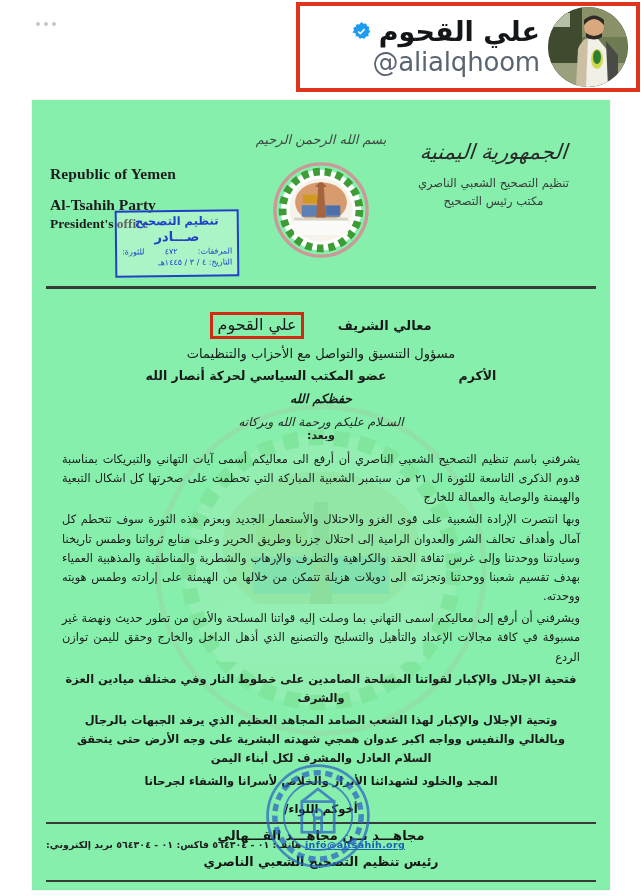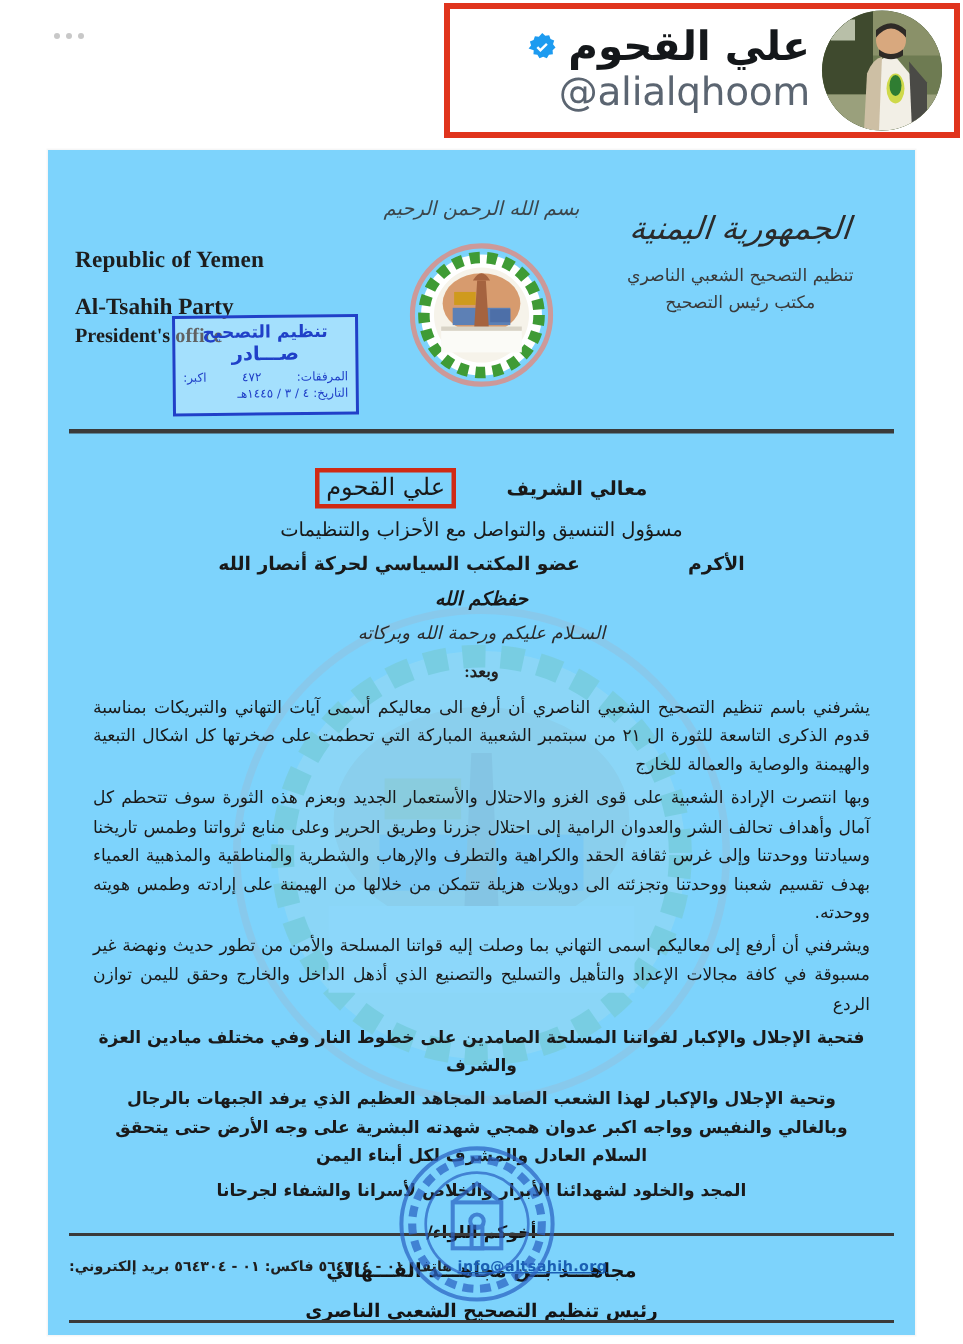--- a/index.html
+++ b/index.html
@@ -100,21 +100,21 @@
   }
   .avatar svg { display: block; width: 100%; height: 100%; }
 
   
   .doc-page {
     position: absolute;
     left: 32px;
     top: 100px;
     width: 578px;
     height: 790px;
-    background: #7dd3fc;
+    background: #86efac;
     overflow: hidden;
     box-shadow: 0 0 0 1px rgba(0,0,0,0.035);
   }
 
   
   .watermark {
     position: absolute;
     left: 50%;
     top: 300px;
     transform: translateX(-50%);
@@ -265,21 +265,21 @@
     gap: 72px; margin-top: 7px;
   }
   .rec-line3 { font-size: 12.5px; font-weight: 700; }
   .rec-hon { font-size: 12.5px; font-weight: 700; }
   .rec-line4 { font-size: 12.5px; font-weight: 700; margin-top: 8px; font-style: italic; }
   .rec-salam {
     font-size: 12px; margin-top: 9px; color: #2a2a2a;
     font-style: italic; letter-spacing: -0.4px;
   }
   .rec-after {
-    font-size: 11px; margin-top: 12px; font-weight: 700; color: #222; font-family: Liberation Serif, serif;
+    font-size: 11px; font-weight: 700; color: #222;
   }
 
   
   .body-text {
     position: relative;
     direction: rtl;
     padding: 8px 30px 0 30px;
     font-family: "DejaVu Sans", sans-serif;
     color: #1a1a1a;
     font-size: 11.4px;
@@ -457,21 +457,21 @@
             <rect x="22" y="58" width="56" height="3" fill="#d8d3c6"></rect>
           </svg>
         </div>
 
         <div class="blue-stamp">
           <div class="bs1">تنظيم التصحيح</div>
           <div class="bs2">صـــادر</div>
           <div class="bs-row">
             <span>المرفقات:</span>
             <span>٤٧٢</span>
-            <span>اكبر:</span>
+            <span>للثورة:</span>
           </div>
           <div class="bs-row2">
             <span>التاريخ:</span>
             <span>٤ / ٣ / ١٤٤٥هـ</span>
           </div>
         </div>
 
         <div class="head-rule"></div>
       </div>
 

